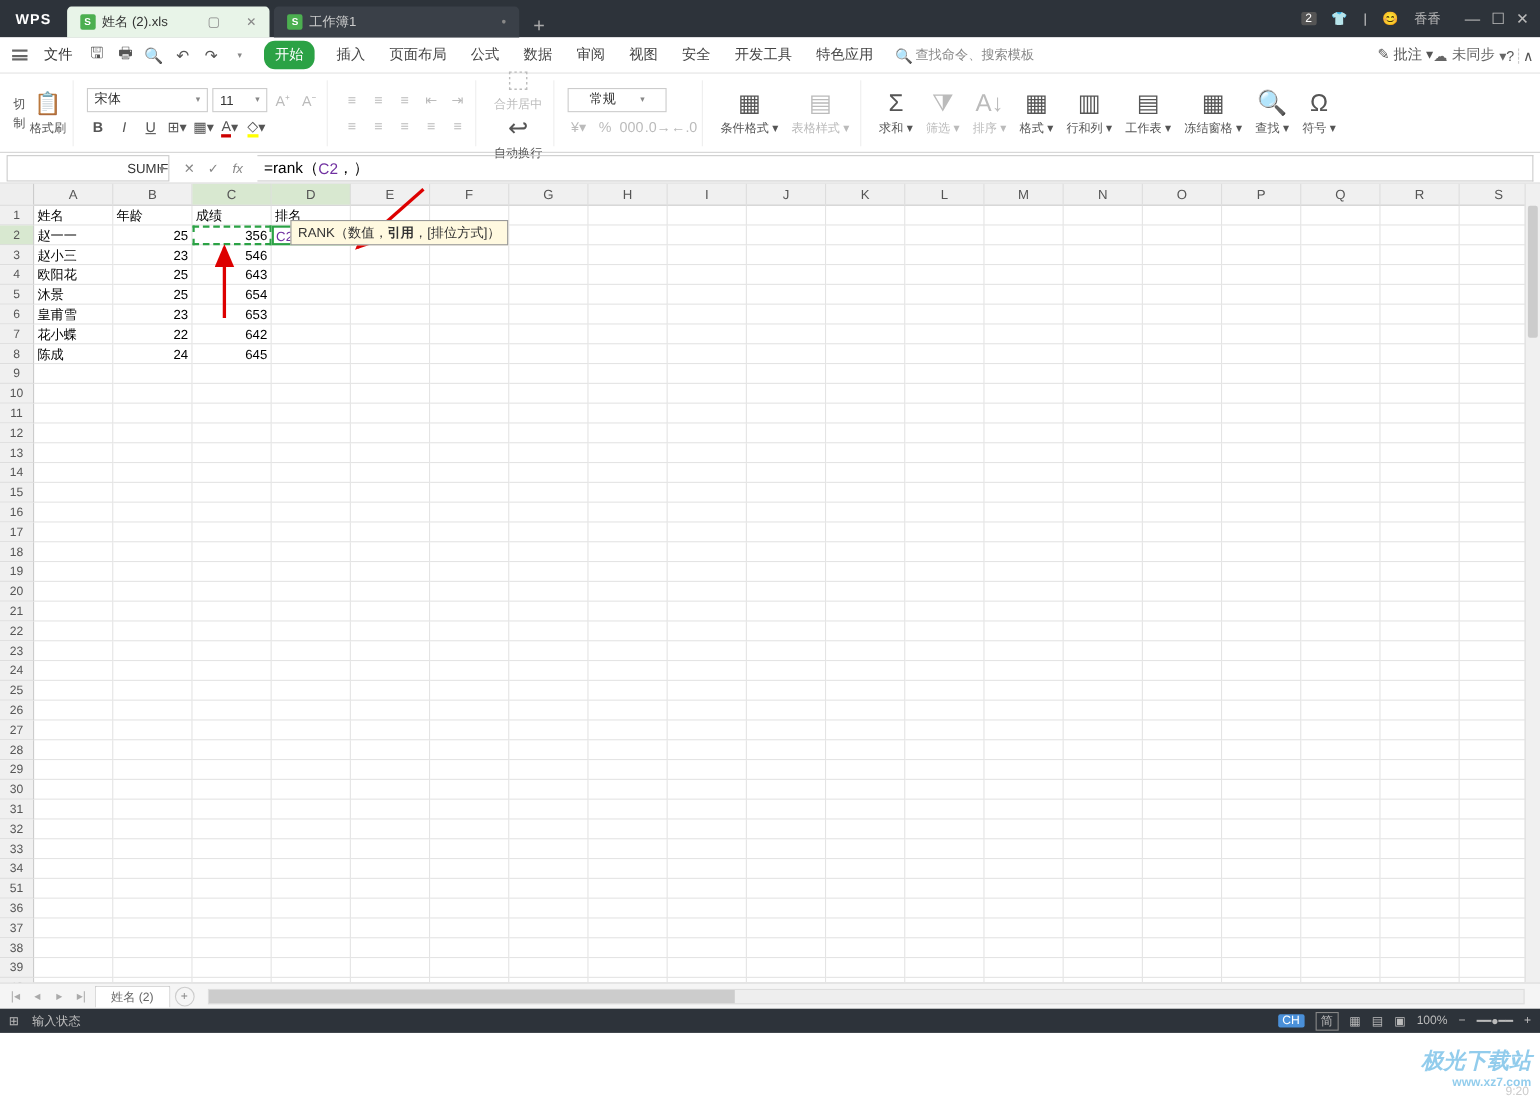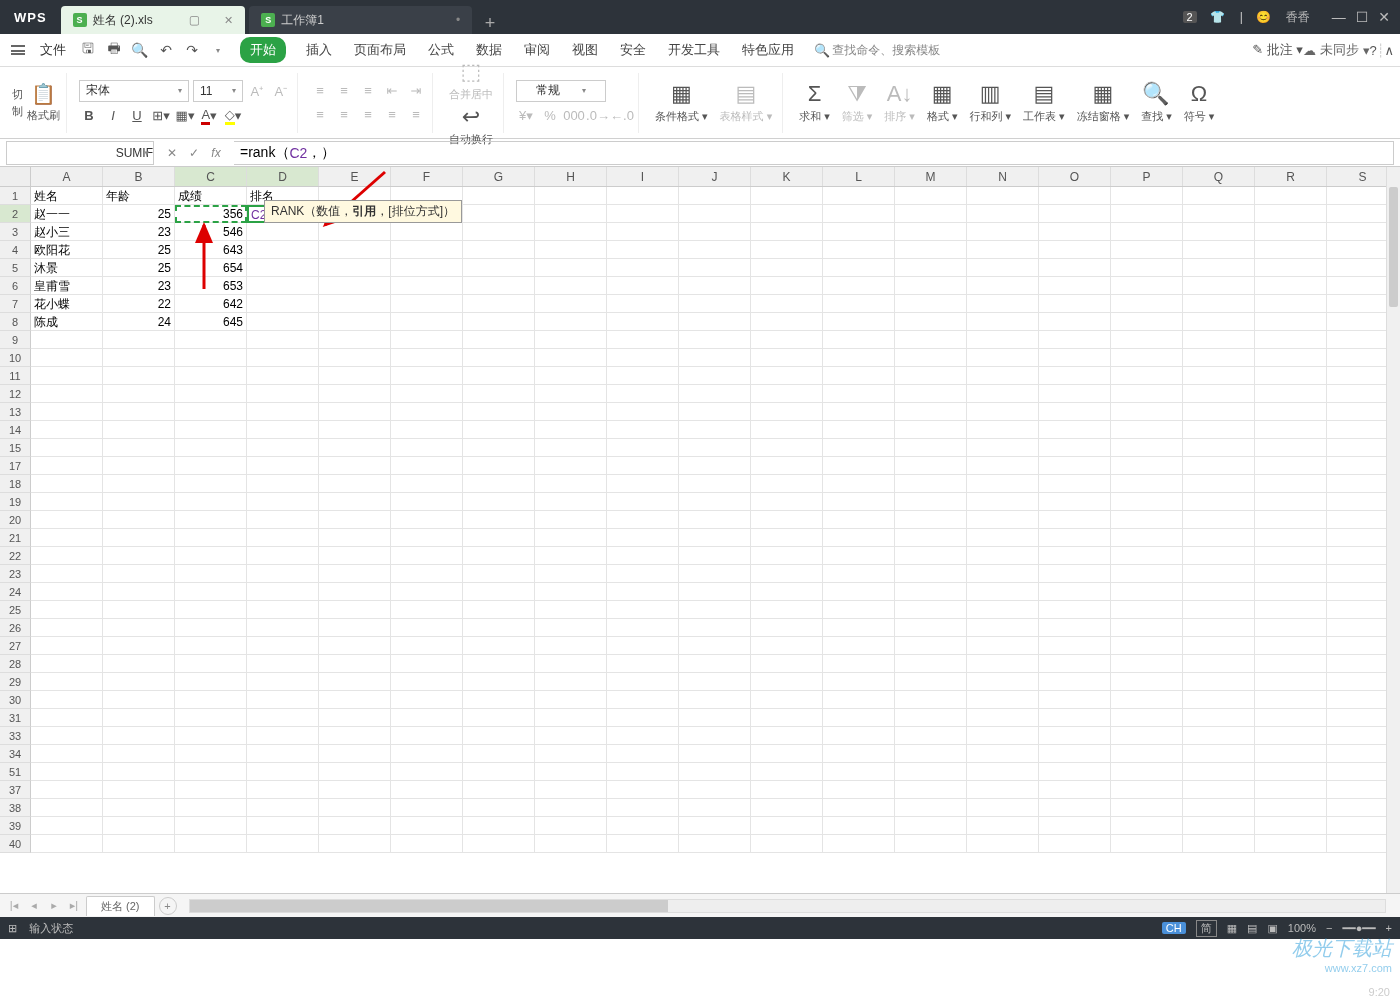--- a/index.html
+++ b/index.html
@@ -95,21 +95,21 @@
 .sheet-tab{padding:2px 14px;border:1px solid #ccc;border-bottom:none;background:#fff;border-radius:2px 2px 0 0;cursor:pointer;}
 .sheet-add{width:18px;height:18px;border:1px solid #ccc;border-radius:50%;text-align:center;line-height:16px;cursor:pointer;color:#888;}
 .hscroll{flex:1;margin:0 8px;height:14px;background:#eee;border:1px solid #ddd;position:relative;}
 .hscroll-thumb{position:absolute;left:0;top:0;bottom:0;width:40%;background:#ccc;}
 
 
 .statusbar{height:22px;background:#2d333a;color:#bbb;display:flex;align-items:center;font-size:11px;padding:0 8px;gap:12px;}
 .statusbar .right{margin-left:auto;display:flex;gap:10px;align-items:center;}
 
 
-.watermark{position:absolute;right:8px;bottom:26px;font-size:20px;color:#3aa4dd;opacity:0.55;font-style:italic;font-weight:normal;pointer-events:none;}
+.watermark{position:absolute;right:8px;bottom:10px;font-size:20px;color:#3aa4dd;opacity:0.55;font-style:italic;font-weight:bold;pointer-events:none;}
 .watermark .sub{font-size:11px;color:#3aa4dd;display:block;text-align:right;font-style:normal;}
 
 
 .vscroll{position:absolute;right:0;top:0;bottom:0;width:14px;background:#f0f0f0;border-left:1px solid #ddd;}
 .vscroll-thumb{position:absolute;top:20px;left:2px;right:2px;height:120px;background:#ccc;border-radius:2px;}
 
 
 .tasktime{position:absolute;right:10px;bottom:2px;color:#ccc;font-size:11px;}
 </style>
 </head>
@@ -687,20 +687,42 @@
         <div class="cell r"></div>
         <div class="cell r"></div>
         <div class="cell r"></div>
         <div class="cell r"></div>
         <div class="cell r"></div>
         <div class="cell r"></div>
         <div class="cell r"></div>
         <div class="cell r"></div>
       </div>
       <div class="row">
+        <div class="rowh">16</div>
+        <div class="cell r"></div>
+        <div class="cell r"></div>
+        <div class="cell r"></div>
+        <div class="cell r"></div>
+        <div class="cell r"></div>
+        <div class="cell r"></div>
+        <div class="cell r"></div>
+        <div class="cell r"></div>
+        <div class="cell r"></div>
+        <div class="cell r"></div>
+        <div class="cell r"></div>
+        <div class="cell r"></div>
+        <div class="cell r"></div>
+        <div class="cell r"></div>
+        <div class="cell r"></div>
+        <div class="cell r"></div>
+        <div class="cell r"></div>
+        <div class="cell r"></div>
+        <div class="cell r"></div>
+      </div>
+      <div class="row">
         <div class="rowh">17</div>
         <div class="cell r"></div>
         <div class="cell r"></div>
         <div class="cell r"></div>
         <div class="cell r"></div>
         <div class="cell r"></div>
         <div class="cell r"></div>
         <div class="cell r"></div>
         <div class="cell r"></div>
         <div class="cell r"></div>
@@ -1017,20 +1039,42 @@
         <div class="cell r"></div>
         <div class="cell r"></div>
         <div class="cell r"></div>
         <div class="cell r"></div>
         <div class="cell r"></div>
         <div class="cell r"></div>
         <div class="cell r"></div>
         <div class="cell r"></div>
       </div>
       <div class="row">
+        <div class="rowh">32</div>
+        <div class="cell r"></div>
+        <div class="cell r"></div>
+        <div class="cell r"></div>
+        <div class="cell r"></div>
+        <div class="cell r"></div>
+        <div class="cell r"></div>
+        <div class="cell r"></div>
+        <div class="cell r"></div>
+        <div class="cell r"></div>
+        <div class="cell r"></div>
+        <div class="cell r"></div>
+        <div class="cell r"></div>
+        <div class="cell r"></div>
+        <div class="cell r"></div>
+        <div class="cell r"></div>
+        <div class="cell r"></div>
+        <div class="cell r"></div>
+        <div class="cell r"></div>
+        <div class="cell r"></div>
+      </div>
+      <div class="row">
         <div class="rowh">33</div>
         <div class="cell r"></div>
         <div class="cell r"></div>
         <div class="cell r"></div>
         <div class="cell r"></div>
         <div class="cell r"></div>
         <div class="cell r"></div>
         <div class="cell r"></div>
         <div class="cell r"></div>
         <div class="cell r"></div>
@@ -1062,20 +1106,42 @@
         <div class="cell r"></div>
         <div class="cell r"></div>
         <div class="cell r"></div>
         <div class="cell r"></div>
         <div class="cell r"></div>
         <div class="cell r"></div>
         <div class="cell r"></div>
       </div>
       <div class="row">
         <div class="rowh">51</div>
+        <div class="cell r"></div>
+        <div class="cell r"></div>
+        <div class="cell r"></div>
+        <div class="cell r"></div>
+        <div class="cell r"></div>
+        <div class="cell r"></div>
+        <div class="cell r"></div>
+        <div class="cell r"></div>
+        <div class="cell r"></div>
+        <div class="cell r"></div>
+        <div class="cell r"></div>
+        <div class="cell r"></div>
+        <div class="cell r"></div>
+        <div class="cell r"></div>
+        <div class="cell r"></div>
+        <div class="cell r"></div>
+        <div class="cell r"></div>
+        <div class="cell r"></div>
+        <div class="cell r"></div>
+      </div>
+      <div class="row">
+        <div class="rowh">36</div>
         <div class="cell r"></div>
         <div class="cell r"></div>
         <div class="cell r"></div>
         <div class="cell r"></div>
         <div class="cell r"></div>
         <div class="cell r"></div>
         <div class="cell r"></div>
         <div class="cell r"></div>
         <div class="cell r"></div>
         <div class="cell r"></div>

